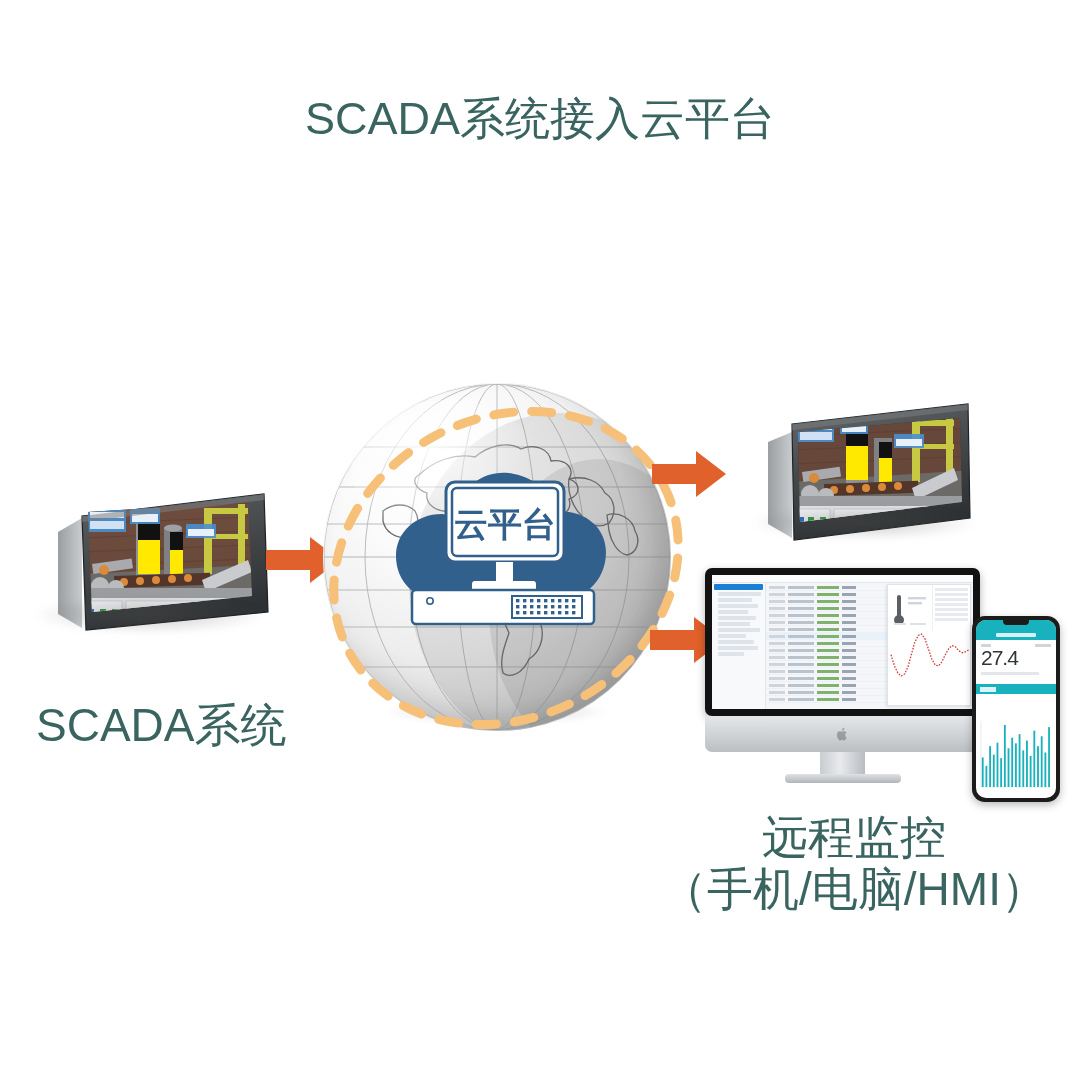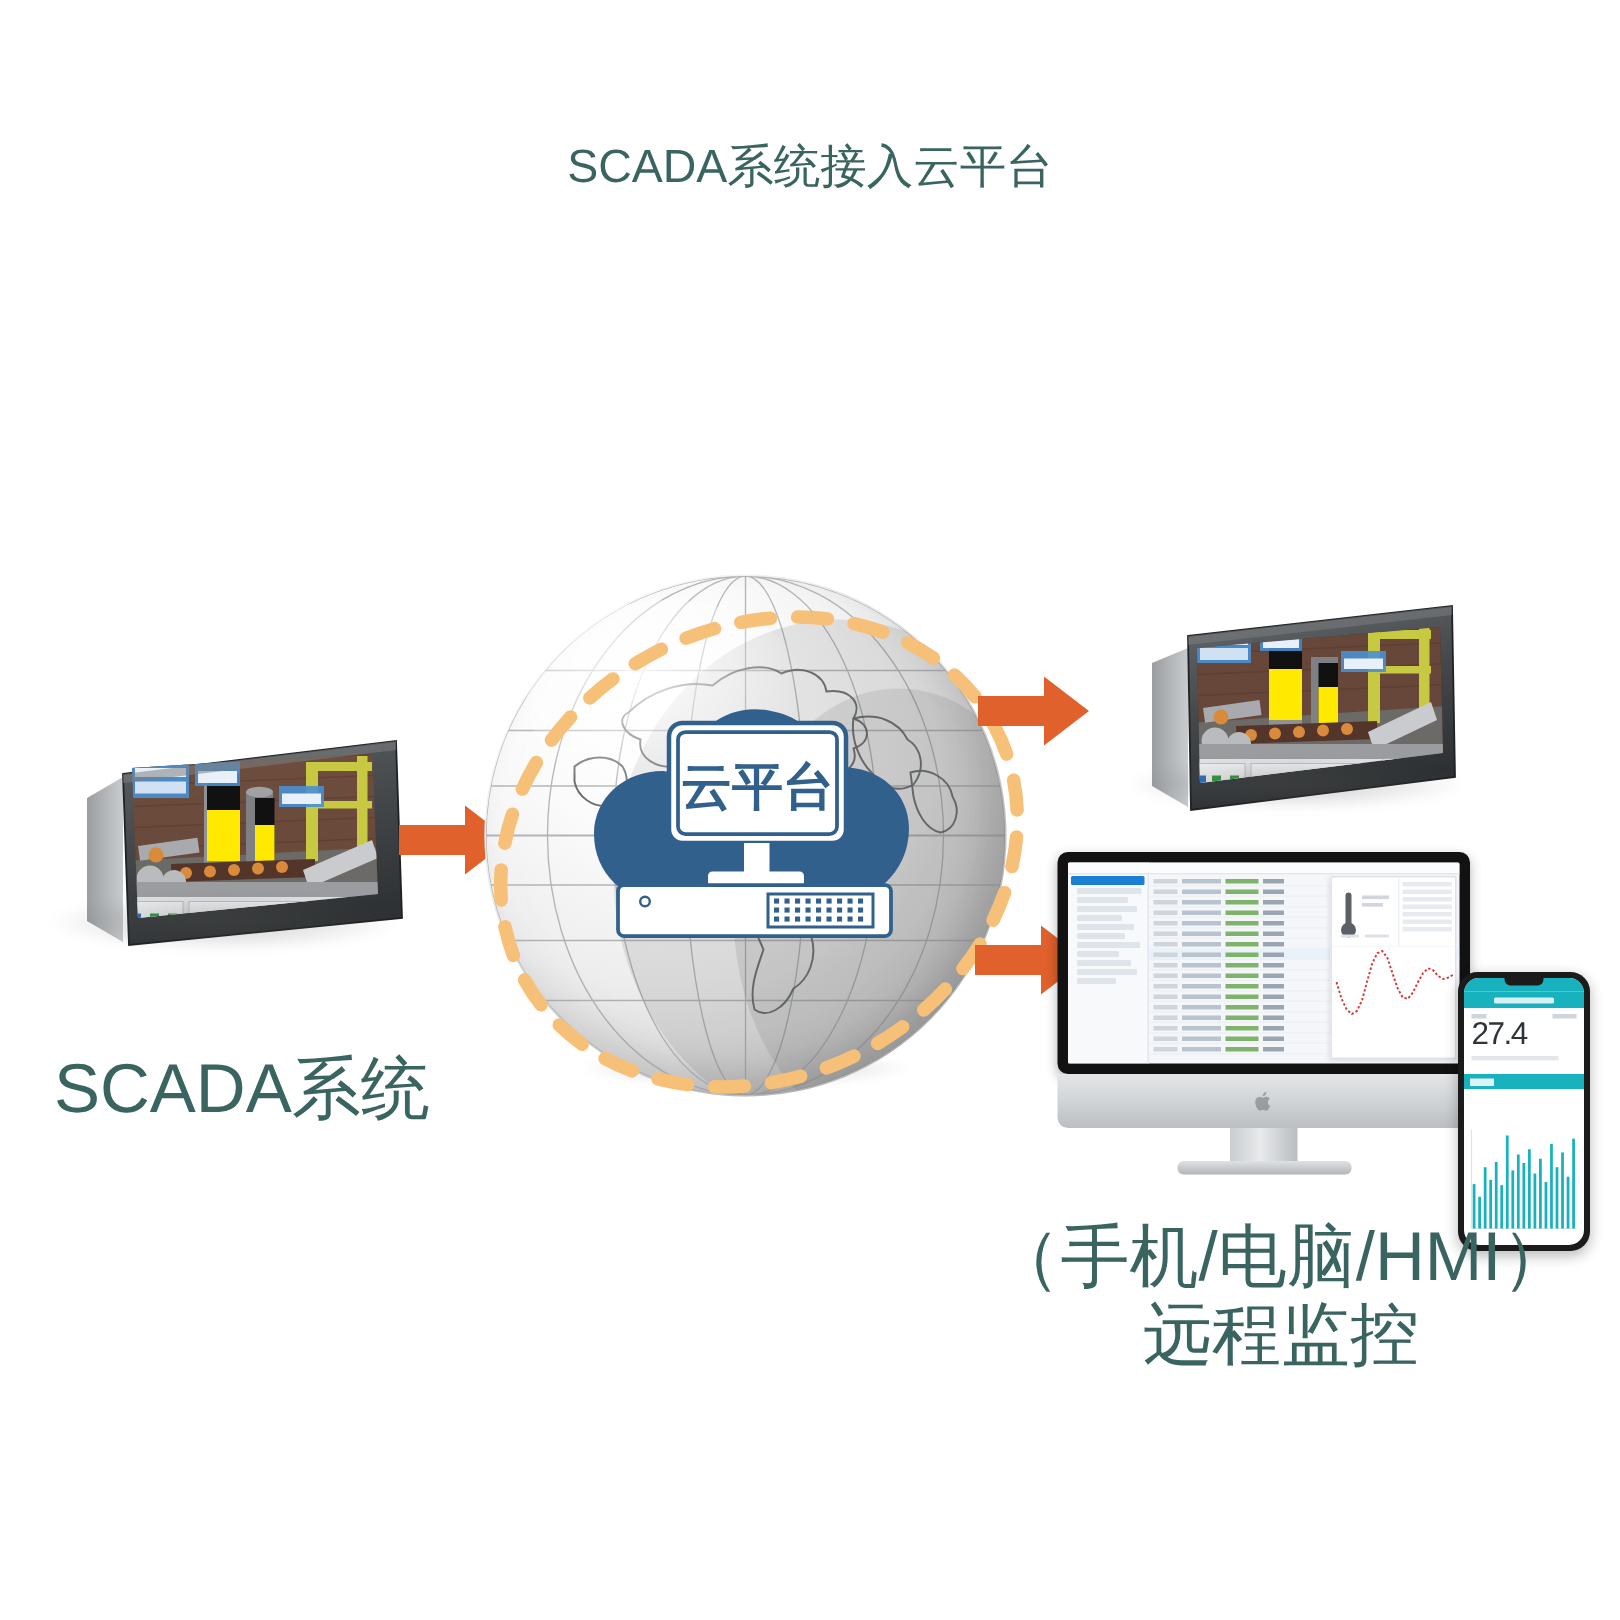--- a/index.html
+++ b/index.html
@@ -11,21 +11,21 @@
   }
   .stage{position:absolute;inset:0;}
 
   
   .title-block{position:absolute;left:0;right:0;top:74px;text-align:center;}
   .main-title{
     font-size:62px;font-weight:bold;color:#3a6460;letter-spacing:1px;
     line-height:1.05;white-space:nowrap;
   }
   .sub-title{
-    margin-top:20px;font-size:31px;font-weight:normal;color:#3a6460;
+    margin-top:20px;font-size:45px;font-weight:normal;color:#3a6460;
     line-height:1.1;white-space:nowrap;
   }
 
   
   .caption{position:absolute;color:#3a6460;font-size:46px;line-height:1.12;white-space:nowrap;}
   #caption-left{left:36px;top:700px;}
   #caption-right{left:648px;top:812px;text-align:center;width:412px;}
   #caption-right .cap-line{display:block;}
 
   
@@ -106,21 +106,21 @@
     position:absolute;right:2px;top:9px;width:82px;bottom:3px;background:#ffffff;
     border:1px solid #dde3e9;box-shadow:-1px 1px 3px rgba(0,0,0,.10);
   }
   .dash-panel-top{height:46px;border-bottom:1px solid #e6eaef;display:flex;}
   .dash-gauge{width:44px;border-right:1px solid #eef1f4;position:relative;}
   .dash-grid{flex:1;padding:3px 2px;}
   .dash-grid-row{height:3px;margin-bottom:2px;background:#e7ebf0;}
   .dash-chart{position:absolute;left:0;right:0;top:46px;bottom:0;}
 
   
-  .phone{position:absolute;left:972px;top:648px;width:88px;height:186px;}
+  .phone{position:absolute;left:972px;top:616px;width:88px;height:186px;}
   .phone-body{
     position:absolute;inset:0;background:#1b1b1b;border-radius:13px;
     box-shadow:0 3px 9px rgba(0,0,0,.28);padding:4px;box-sizing:border-box;
   }
   .phone-screen{width:100%;height:100%;background:#ffffff;border-radius:10px;overflow:hidden;position:relative;}
   .phone-status{height:9px;background:#17b2bd;position:relative;}
   .phone-notch{position:absolute;left:50%;transform:translateX(-50%);top:0;width:26px;height:5px;background:#1b1b1b;border-radius:0 0 4px 4px;}
   .phone-appbar{height:11px;background:#17b2bd;display:flex;align-items:center;justify-content:center;}
   .phone-appbar-txt{width:40px;height:4px;background:rgba(255,255,255,.82);border-radius:1px;}
   .phone-read{height:44px;position:relative;padding:4px 5px 0 5px;box-sizing:border-box;}
@@ -667,17 +667,17 @@
               <rect x="68.44" y="37.48" width="1.84" height="34.52" fill="#17b2bd"></rect>
               <rect x="72.13" y="12.11" width="1.84" height="59.89" fill="#17b2bd"></rect>
             </svg>
         </div>
       </div>
     </div>
   </div>
 
   <div class="caption" id="caption-left">SCADA系统</div>
   <div class="caption" id="caption-right">
+    <span class="cap-line">远程监控</span>
     <span class="cap-line">（手机/电脑/HMI）</span>
-    <span class="cap-line">远程监控</span>
   </div>
 
 </div>
 
 </body></html>

